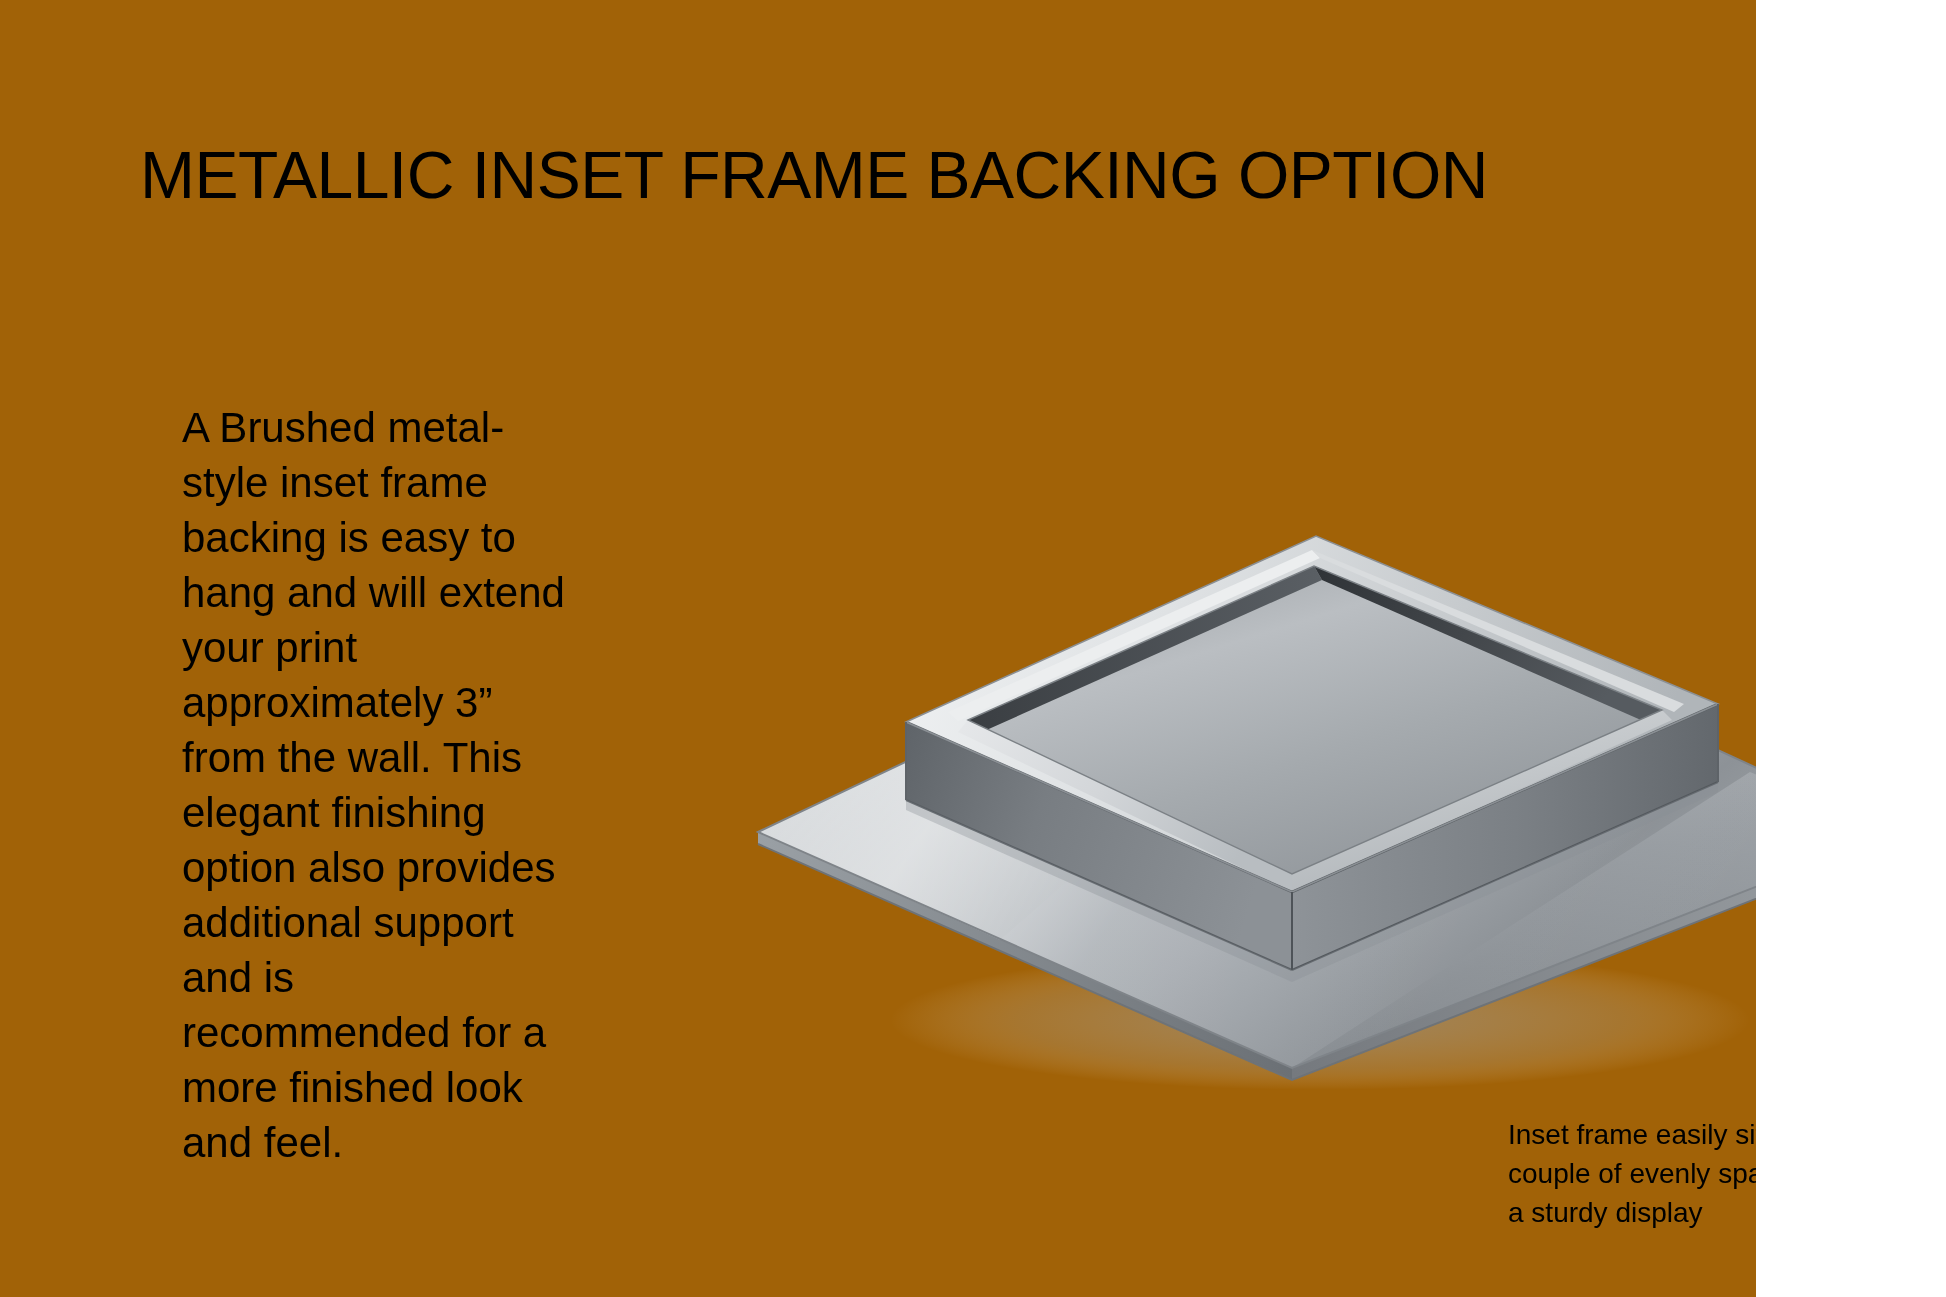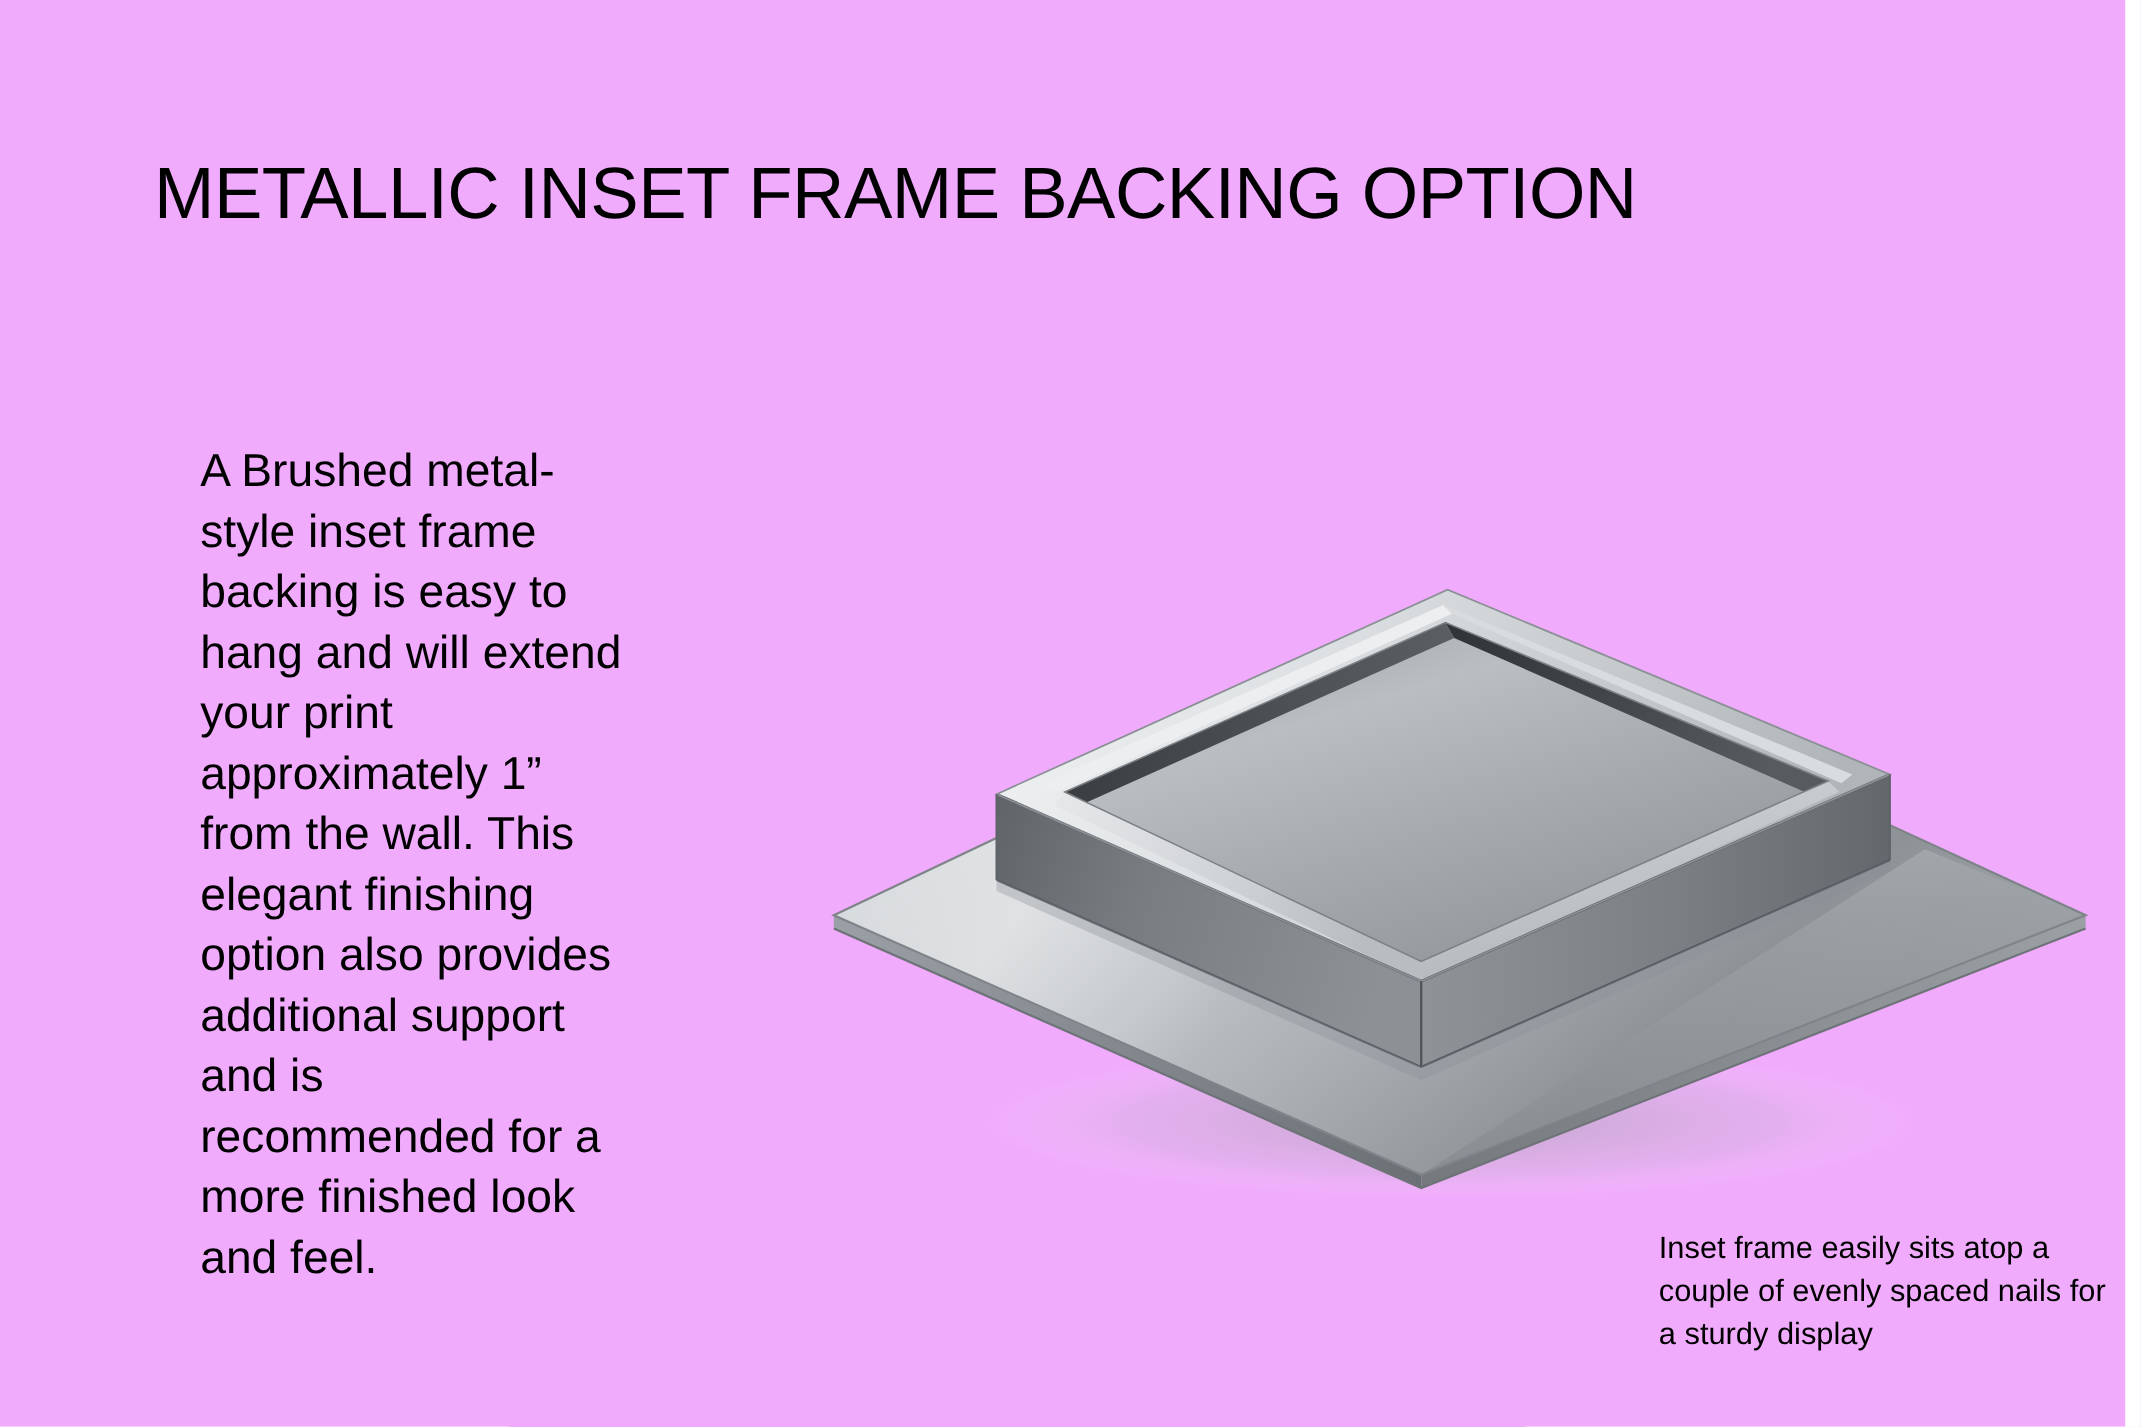--- a/index.html
+++ b/index.html
@@ -7,23 +7,23 @@
     margin: 0;
     padding: 0;
     background: #ffffff;
   }
   body {
     font-family: "Liberation Sans", sans-serif;
     color: #000000;
   }
   #slide {
     position: relative;
-    width: 1932px;
+    width: 1756px;
     height: 1297px;
-    background: #f0abfc;
+    background: #a16207;
     overflow: hidden;
   }
 
   
   #slide-title {
     position: absolute;
     left: 140px;
     top: 96px;
     width: 1700px;
     font-size: 66px;
@@ -72,21 +72,21 @@
     height: 100%;
   }
 </style>
 </head>
 <body>
 
 <div id="slide">
 
   <h1 id="slide-title">METALLIC INSET FRAME BACKING OPTION</h1>
 
-  <p id="body-paragraph">A Brushed metal-style inset frame backing is easy to hang and will extend your print approximately 1” from the wall. This elegant finishing option also provides additional support and is recommended for a more finished look and feel.</p>
+  <p id="body-paragraph">A Brushed metal-style inset frame backing is easy to hang and will extend your print approximately 3” from the wall. This elegant finishing option also provides additional support and is recommended for a more finished look and feel.</p>
 
   <div id="product-photo">
     <svg viewBox="0 0 1210 720" xmlns="http://www.w3.org/2000/svg">
       <defs>
         <linearGradient id="gPlateTop" x1="0" y1="0" x2="1" y2="0.55">
           <stop offset="0%" stop-color="#c8ccd0"></stop>
           <stop offset="18%" stop-color="#dcdfe1"></stop>
           <stop offset="42%" stop-color="#c2c6ca"></stop>
           <stop offset="62%" stop-color="#a9aeb3"></stop>
           <stop offset="82%" stop-color="#8c9196"></stop>

